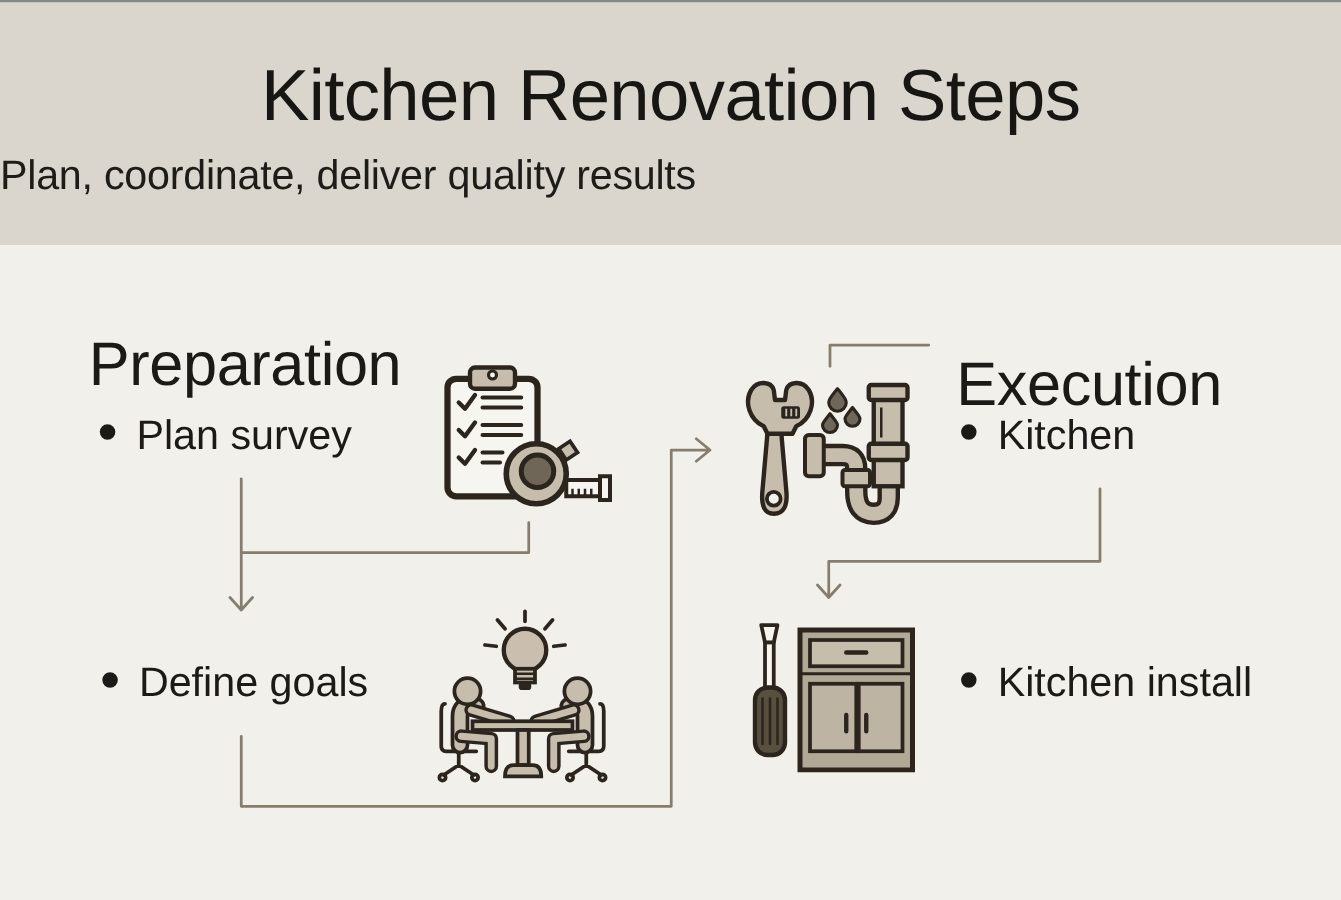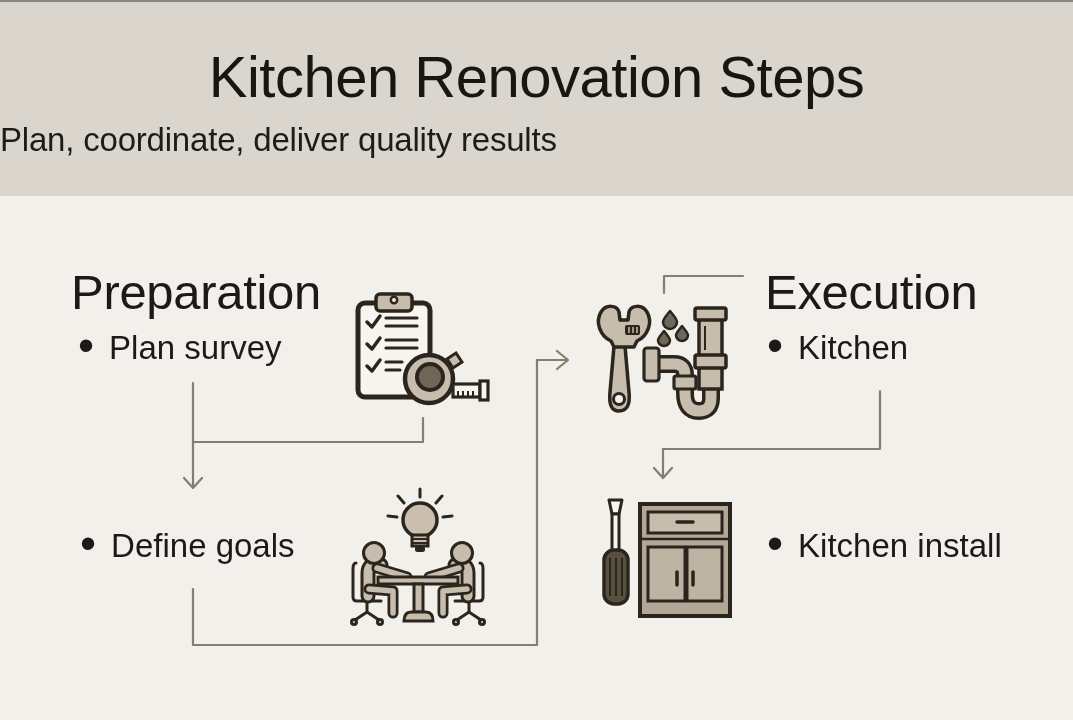--- a/index.html
+++ b/index.html
@@ -26,21 +26,21 @@
     position:absolute;left:0;top:121px;width:1073px;
     font-size:33px;font-weight:400;letter-spacing:-0.2px;
     line-height:1;color:#1e1c19;
   }
   .section-heading{
     position:absolute;
     font-size:49px;font-weight:500;letter-spacing:-0.3px;
     line-height:1;color:#1c1a17;
   }
   #prep-heading{left:71px;top:266px;}
-  #exec-heading{left:765px;top:266px;text-align:right;}
+  #exec-heading{left:765px;top:282px;text-align:right;}
   .item{
     position:absolute;display:flex;align-items:center;gap:15px;height:38px;
     font-size:33px;font-weight:400;line-height:1;color:#1c1a17;
   }
   .bullet{
     font-size:46px;line-height:1;height:38px;
     display:flex;align-items:center;margin-top:-4px;
   }
   #item-site-survey{left:78px;top:326px;}
   #item-define-goals{left:80px;top:524px;}

